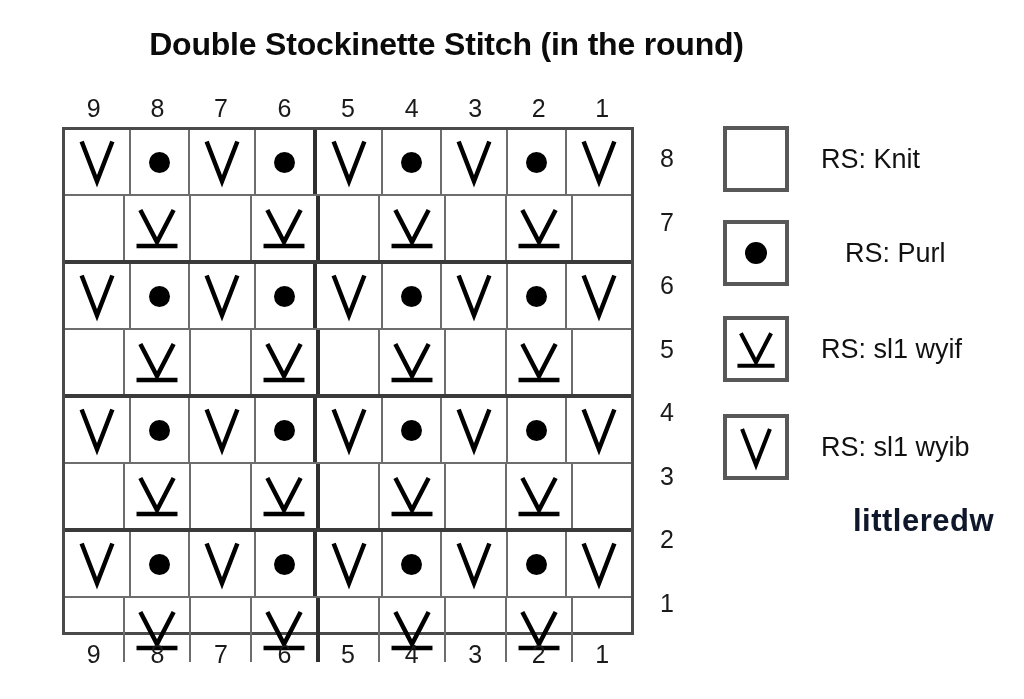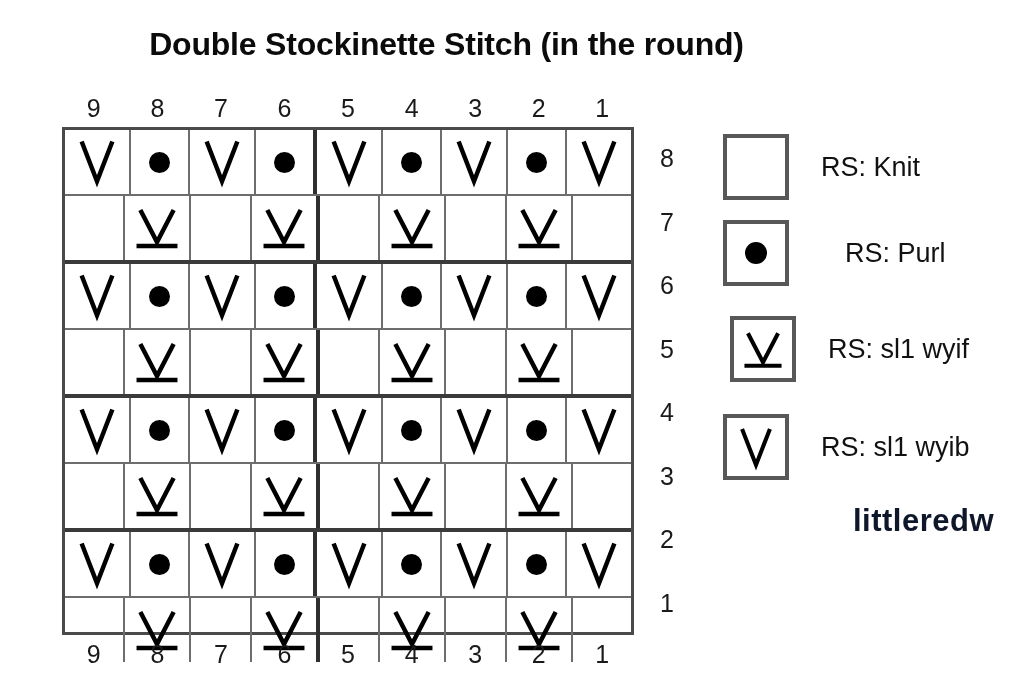--- a/index.html
+++ b/index.html
@@ -525,31 +525,31 @@
       <div>5</div>
       <div>4</div>
       <div>3</div>
       <div>2</div>
       <div>1</div>
     </div>
 
 </div>
 
 <div id="legend">
-    <div class="legend-item" style="top: 8px; justify-content: space-between;">
+    <div class="legend-item" style="top: 0px; justify-content: space-between;">
       <div class="legend-box"></div>
       <div class="legend-label">RS: Knit</div>
     </div>
     <div class="legend-item" style="top: 94px; gap: 24px;">
       <div class="legend-box">
         <span class="legend-dot"></span>
       </div>
       <div class="legend-label">RS: Purl</div>
     </div>
-    <div class="legend-item" style="top: 190px; margin-left: 7px;">
+    <div class="legend-item" style="top: 190px;">
       <div class="legend-box">
         <svg viewBox="0 0 100 100" width="59" height="59">
           <path d="M 24 22 L 50 72 L 76 22" fill="none" stroke="#000000" stroke-width="7" stroke-linecap="butt"></path>
           <path d="M 18 78 L 82 78" fill="none" stroke="#000000" stroke-width="7"></path>
         </svg>
       </div>
       <div class="legend-label">RS: sl1 wyif</div>
     </div>
     <div class="legend-item" style="top: 288px;">
       <div class="legend-box">

